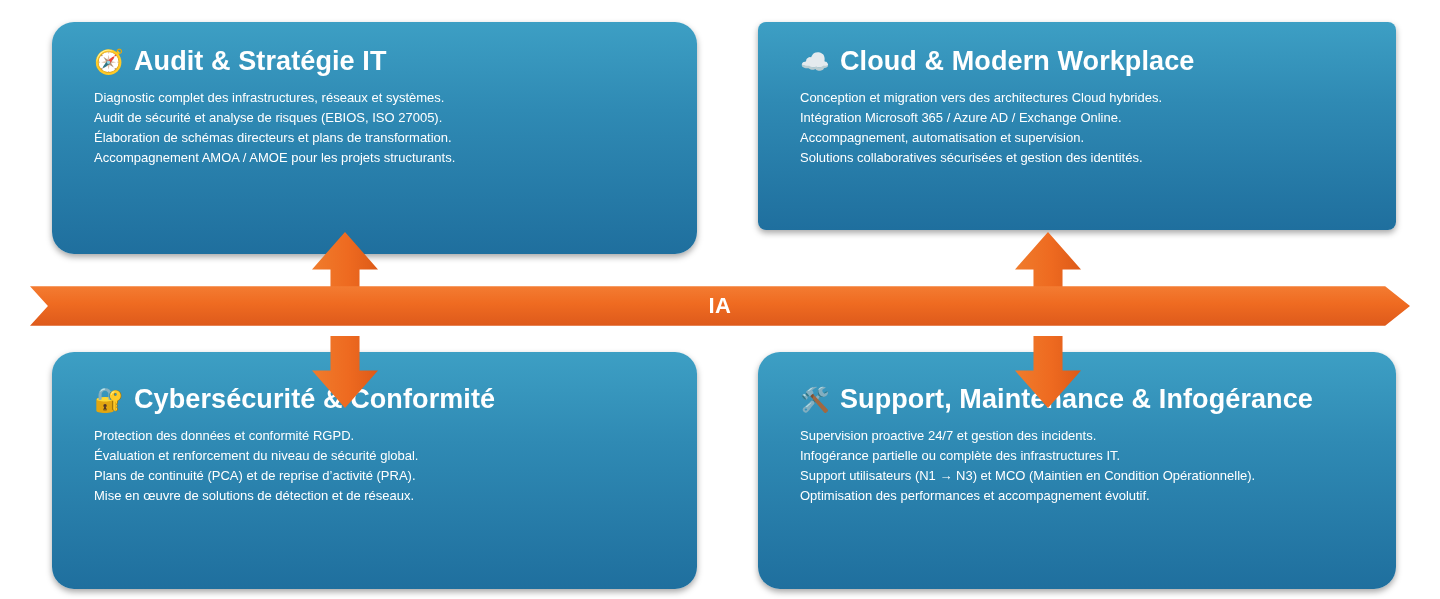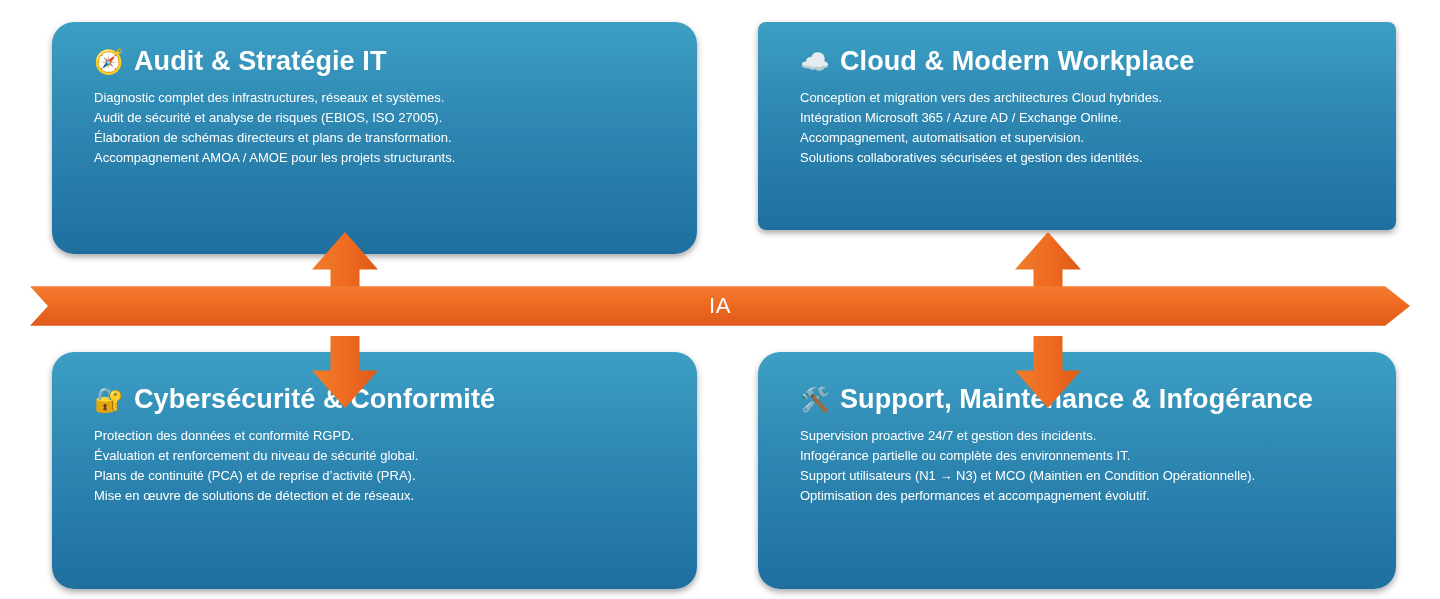--- a/index.html
+++ b/index.html
@@ -80,21 +80,21 @@
     box-shadow: 0 2px 4px rgba(0,0,0,0.3);
     clip-path: polygon(0% 12%, 98.2% 12%, 100% 50%, 98.2% 88%, 0% 88%, 1.3% 50%);
   }
   .bar-label {
     position: absolute;
     left: 0; right: 0; top: 0; bottom: 0;
     display: flex;
     align-items: center;
     justify-content: center;
     font-size: 22px;
-    font-weight: normal;
+    font-weight: bold;
     color: #ffffff;
     letter-spacing: .5px;
   }
 
   
   .arrow {
     position: absolute;
     width: 66px;
     height: 72px;
   }
@@ -149,21 +149,21 @@
     <div class="card-line">Évaluation et renforcement du niveau de sécurité global.</div>
     <div class="card-line">Plans de continuité (PCA) et de reprise d’activité (PRA).</div>
     <div class="card-line">Mise en œuvre de solutions de détection et de réseaux.</div>
   </div>
 
   <div class="card card-bottom-right">
     <div class="card-title">
       <span class="emoji">🛠️</span><span>Support, Maintenance &amp; Infogérance</span>
     </div>
     <div class="card-line">Supervision proactive 24/7 et gestion des incidents.</div>
-    <div class="card-line">Infogérance partielle ou complète des environnements IT.</div>
+    <div class="card-line">Infogérance partielle ou complète des infrastructures IT.</div>
     <div class="card-line">Support utilisateurs (N1 → N3) et MCO (Maintien en Condition Opérationnelle).</div>
     <div class="card-line">Optimisation des performances et accompagnement évolutif.</div>
   </div>
 
   <div class="arrow arrow-up arrow-up-left">
     <div class="arrow-shape"></div>
   </div>
   <div class="arrow arrow-up arrow-up-right">
     <div class="arrow-shape"></div>
   </div>

